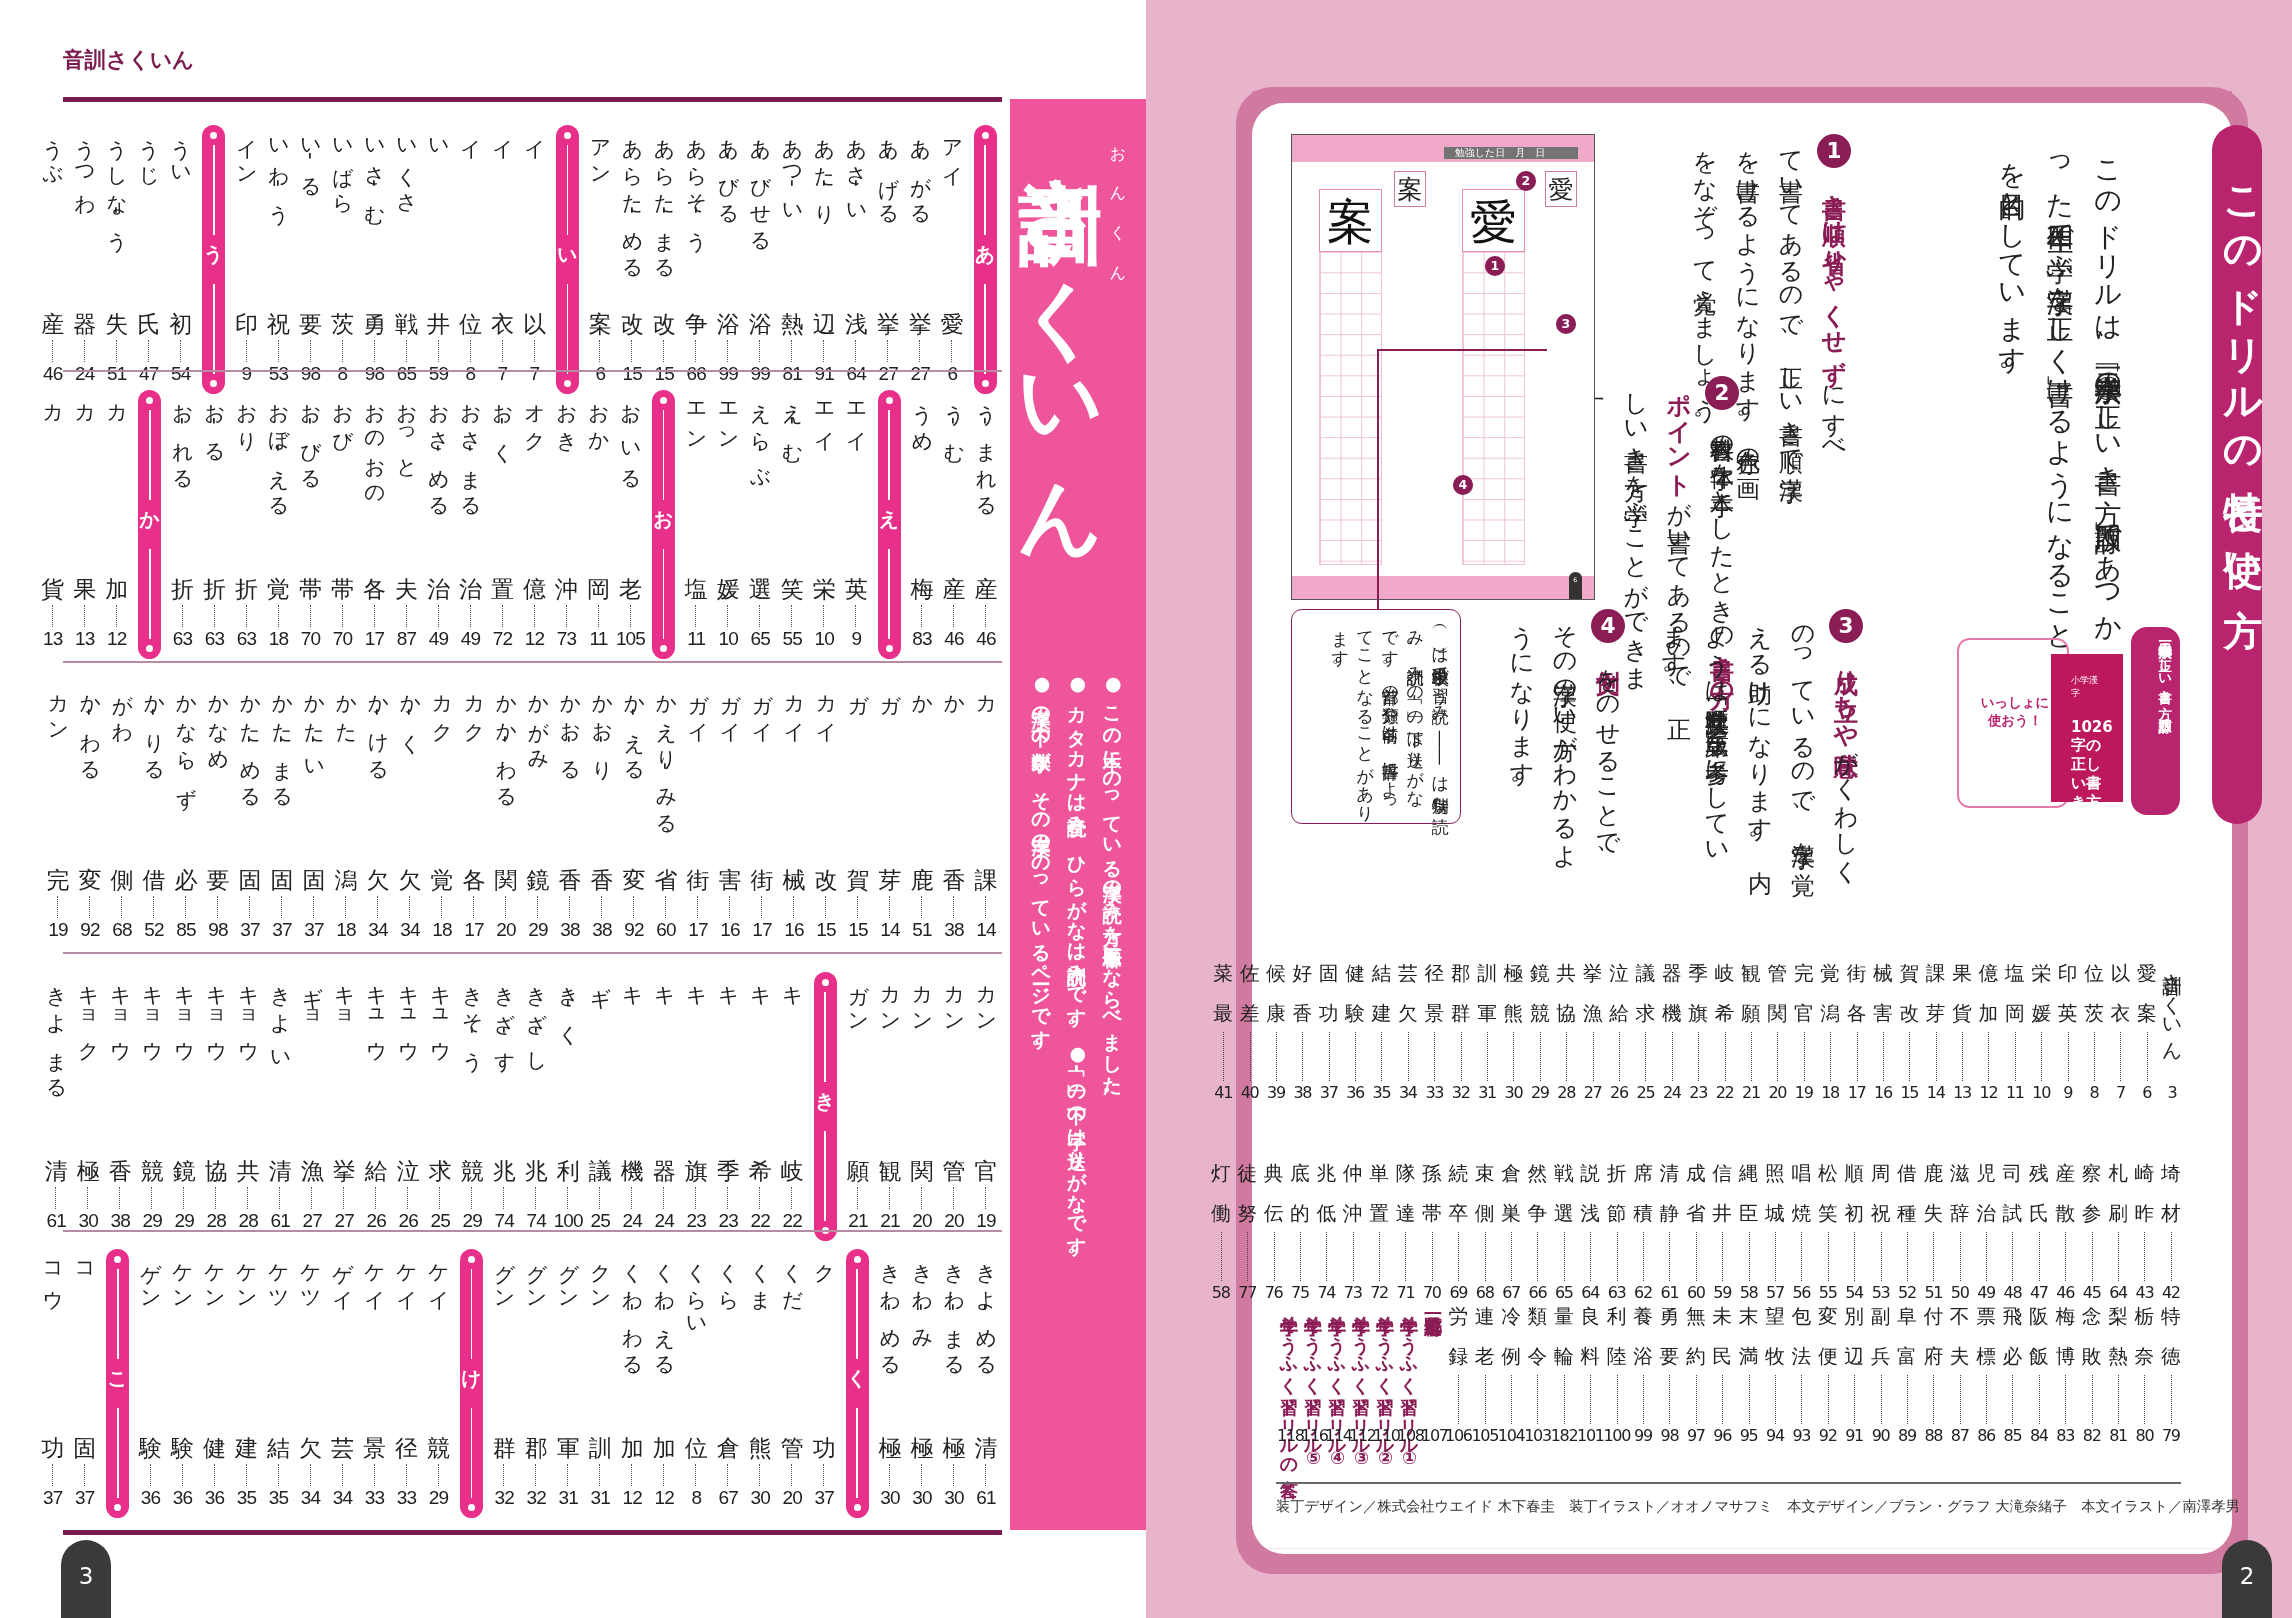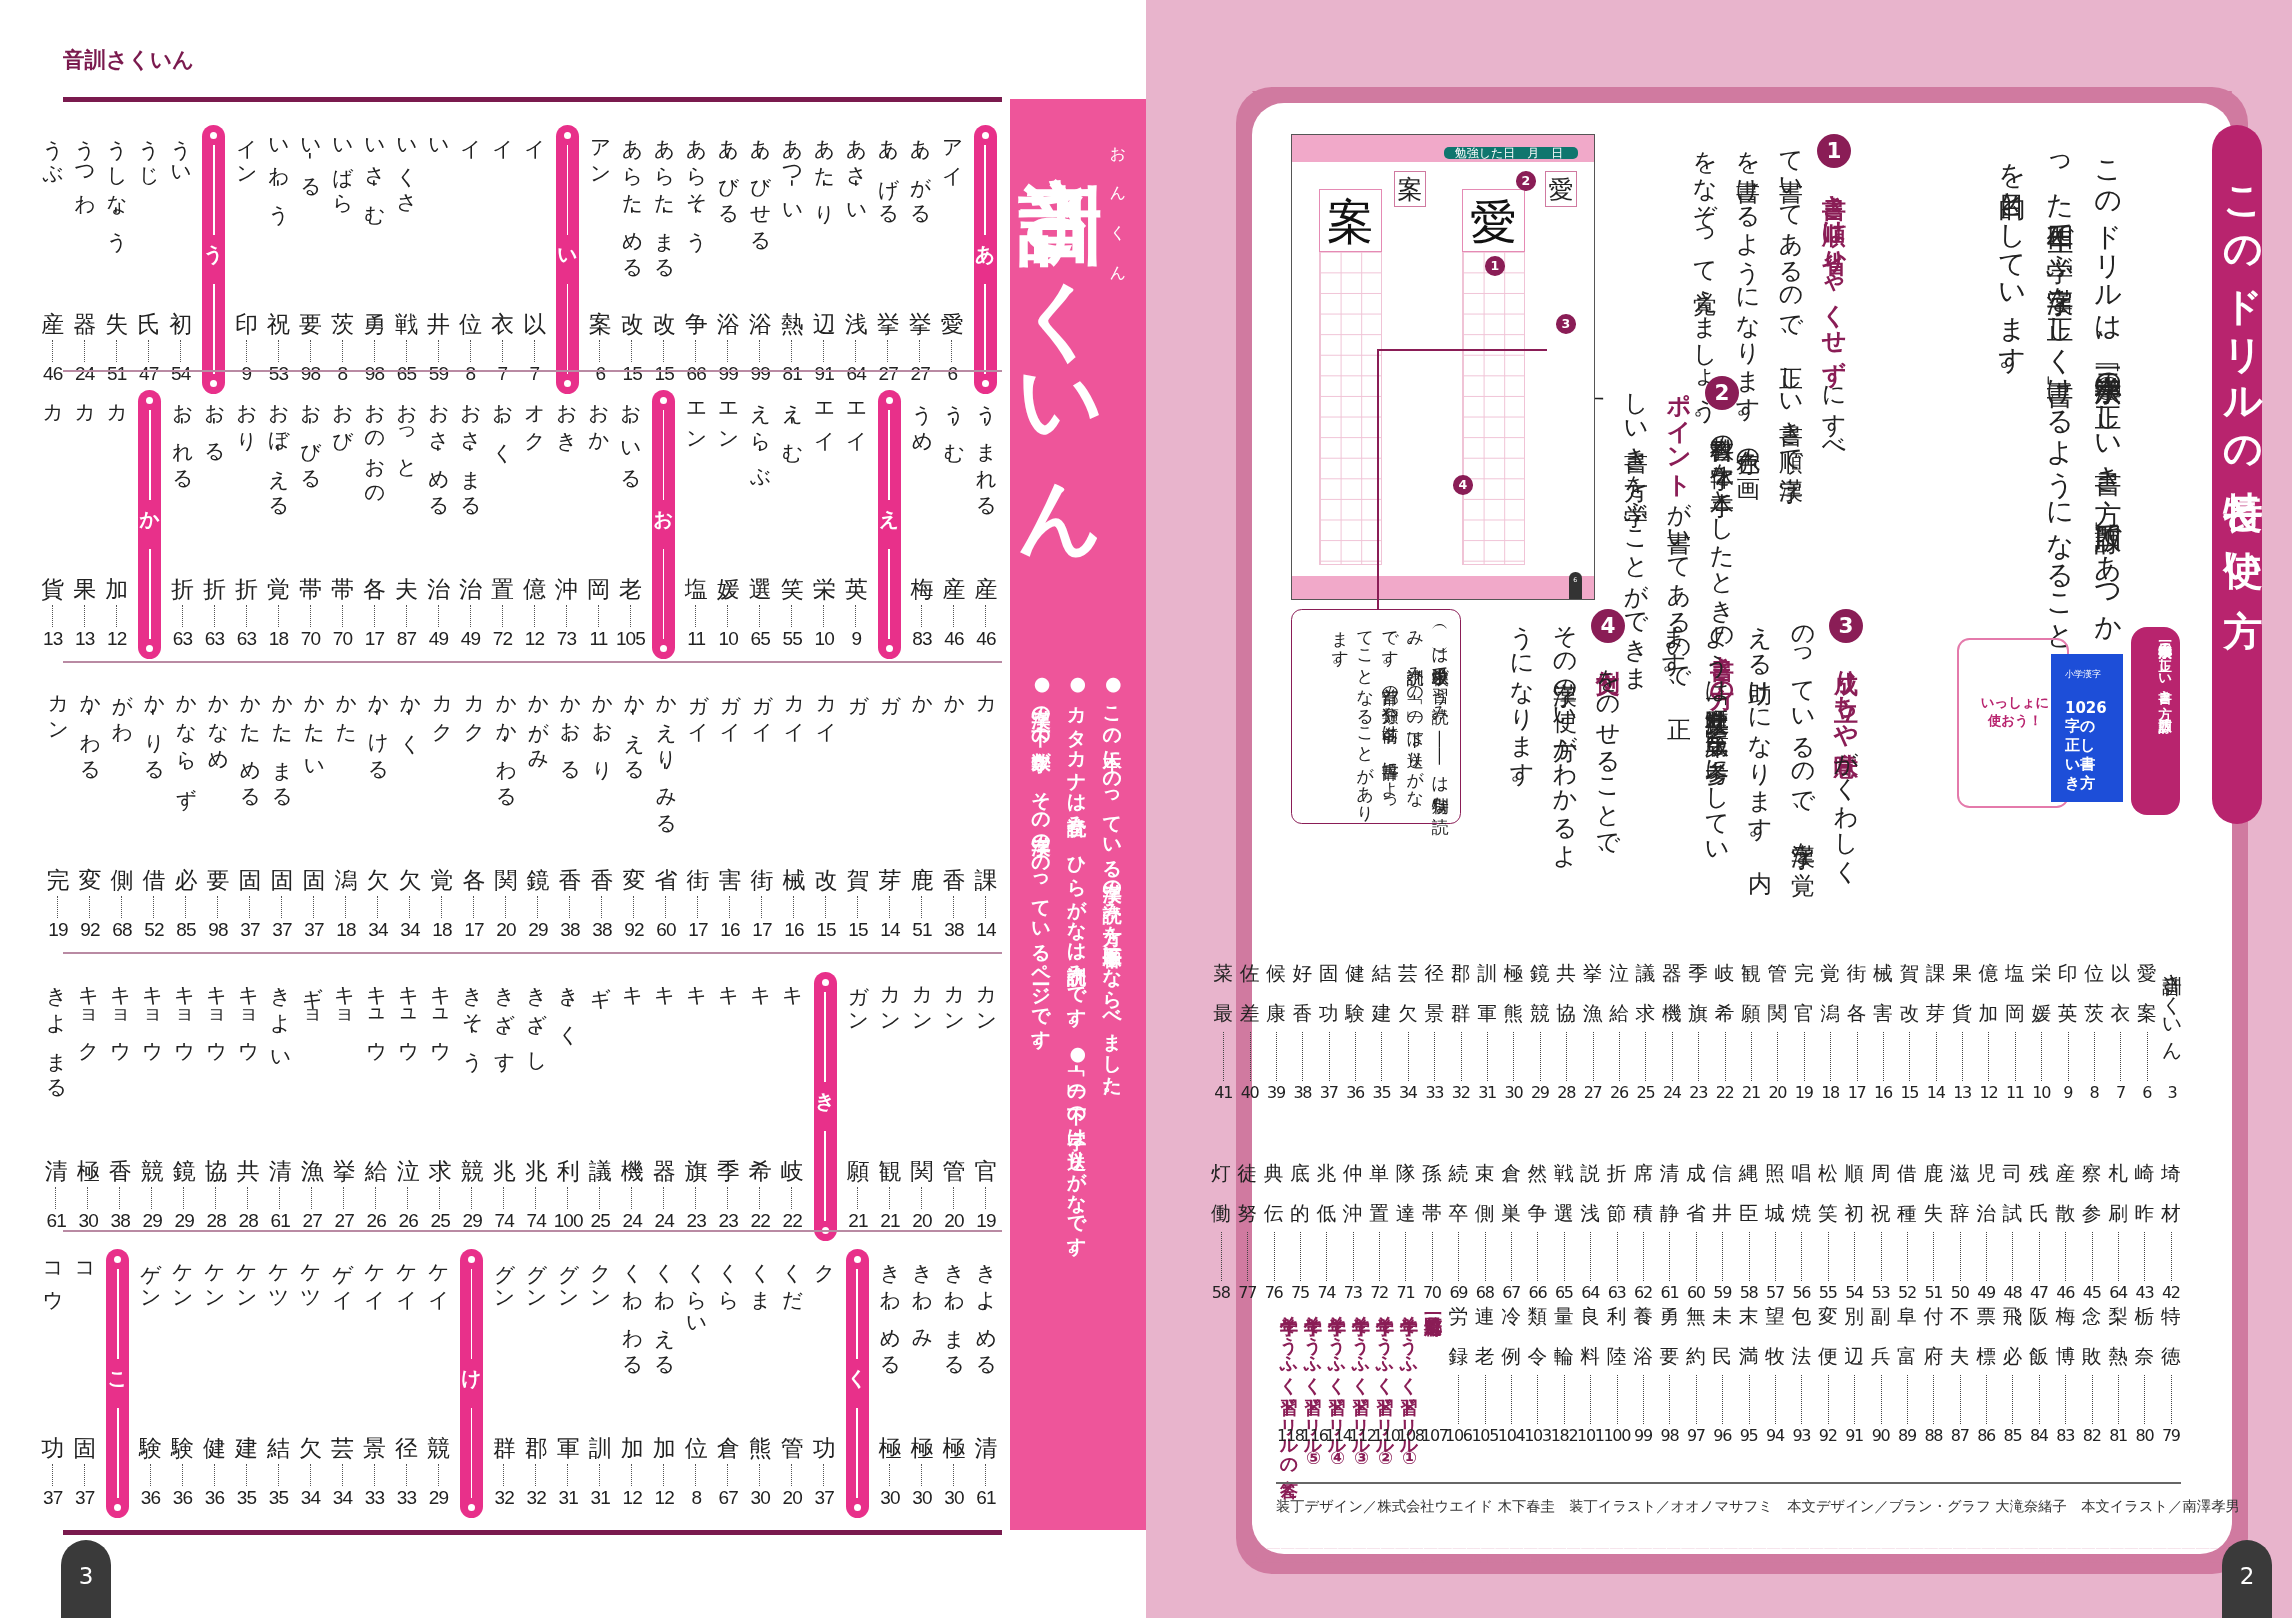--- a/index.html
+++ b/index.html
@@ -53,42 +53,42 @@
   .feat .num { display: inline-block; width: 34px; height: 34px; border-radius: 50%; background: #8a1d56; color: #fff; font-size: 21.5px; font-weight: bold; text-align: center; line-height: 34px; writing-mode: horizontal-tb; margin-bottom: 9px; }
   .feat b { color: #8a1d56; font-weight: bold; }
   .feat1 { left: 537px; top: 134px; height: 340px; }
   .feat2 { left: 425px; top: 376px; height: 340px; }
   .feat3 { left: 506px; top: 609px; height: 269px; }
   .feat4 { left: 354px; top: 609px; height: 269px; }
 
   .sample { position: absolute; left: 145px; top: 134px; width: 304px; height: 466px; border: 1.8px solid #555; background: #fff; }
   .sample-top { position: absolute; left: 0; top: 0; width: 100%; height: 27px; background: #f1a9c9; }
   .sample-bot { position: absolute; left: 0; bottom: 0; width: 100%; height: 23px; background: #f1a9c9; }
-  .sample-date { position: absolute; right: 16px; top: 11.6px; height: 12.5px; width: 134px; background: #0f766e; border-radius: 5px; color: #fff; font-size: 12px; line-height: 12.5px; padding-left: 10.7px; }
+  .sample-date { position: absolute; right: 16px; top: 11.6px; height: 12.5px; width: 134px; background: #737373; border-radius: 0; color: #fff; font-size: 10px; line-height: 12.5px; padding-left: 10.7px; }
   .sample-grid { position: absolute; top: 54px; width: 63px; height: 376px;
     background-image: linear-gradient(#f0c3d6 0.9px, transparent 0.9px), linear-gradient(90deg, #f0c3d6 0.9px, transparent 0.9px);
     background-size: 20.6px 20.6px; border: 0.9px solid #f0c3d6; }
   .sample-grid.g1 { left: 27px; }
   .sample-grid.g2 { left: 170px; }
   .sample-kanji { position: absolute; font-size: 47px; color: #111; background: #fff; border: 0.9px solid #e58ab4; width: 63px; height: 63px; text-align: center; line-height: 63px; }
   .sample-kanji.k1 { left: 27px; top: 54px; }
   .sample-kanji.k2 { left: 170px; top: 54px; }
   .sample-head { position: absolute; top: 36px; font-size: 25px; border: 1.8px solid #d07aa0; background: #fff; width: 32px; height: 36px; text-align: center; line-height: 36px; }
   .sample-head.h1 { left: 102px; }
   .sample-head.h2 { left: 253px; }
   .sample-pnum { position: absolute; width: 19.7px; height: 19.7px; border-radius: 50%; background: #8a1d56; color: #fff; font-size: 12.5px; font-weight: bold; text-align: center; line-height: 19.7px; }
   .sample-pagetab { position: absolute; right: 12.5px; bottom: 0; width: 12.5px; height: 27px; background: #333; border-radius: 6.3px 6.3px 0 0; color: #fff; font-size: 6.3px; text-align: center; padding-top: 3.6px; }
   .sample-lead { position: absolute; left: 233px; top: 215px; width: 1.8px; height: 385px; background: #8a1d56; }
   .sample-lead-h { position: absolute; left: 233px; top: 215px; width: 125px; height: 1.8px; background: #8a1d56; }
 
   .note-box { position: absolute; left: 145px; top: 609px; width: 170px; height: 215px; border: 1.8px solid #8a1d56; border-radius: 10.7px; writing-mode: vertical-rl; font-size: 17px; line-height: 25px; padding: 9px 7.2px; color: #222; }
 
   .book-box { position: absolute; left: 811px; top: 638px; width: 112px; height: 170px; border: 2.7px solid #e47aab; border-radius: 12.5px; }
   .book-label { position: absolute; left: 833px; top: 694px; writing-mode: horizontal-tb; font-size: 13.4px; font-weight: bold; color: #b8246e; width: 72px; text-align: center; }
-  .book-cover { position: absolute; left: 905px; top: 654px; width: 72px; height: 148px; background: #1d4ed8; color: #fff; font-size: 9px; padding: 14px; }
+  .book-cover { position: absolute; left: 905px; top: 654px; width: 72px; height: 148px; background: #be185d; color: #fff; font-size: 9px; padding: 20px; }
   .book-cover .bt { font-size: 15px; font-weight: bold; margin-top: 18px; }
   .book-tag { position: absolute; left: 985px; top: 627px; width: 49px; height: 188px; background: #b8246e; border-radius: 16px; writing-mode: vertical-rl; color: #fff; font-size: 13.4px; font-weight: bold; padding: 7.2px 5.4px; line-height: 19.7px; }
 
   .toc-head { position: absolute; left: 130px; top: 891px; width: 909px; height: 36px; }
   .toc-dot-big { position: absolute; top: 3.6px; width: 29px; height: 29px; border-radius: 50%; background: #8a1d56; border: 2.7px solid #f1a9c9; }
   .toc-dots { position: absolute; left: 81px; top: 15px; width: 654px; height: 7.2px; background-image: radial-gradient(circle, #d99bb8 2.7px, transparent 3.1px); background-size: 17px 7.2px; }
   .toc-label { position: absolute; left: 752px; top: 0; width: 157px; height: 39px; background: #8a1d56; border: 2.7px solid #f1a9c9; border-radius: 19.7px; color: #fff; font-size: 27px; font-weight: bold; text-align: center; line-height: 34px; }
 
   .toc-row { position: absolute; left: 125px; width: 913px; display: flex; flex-direction: row-reverse; }
   .toc-col { width: 26.4px; flex: 0 0 auto; position: relative; height: 152px; }

